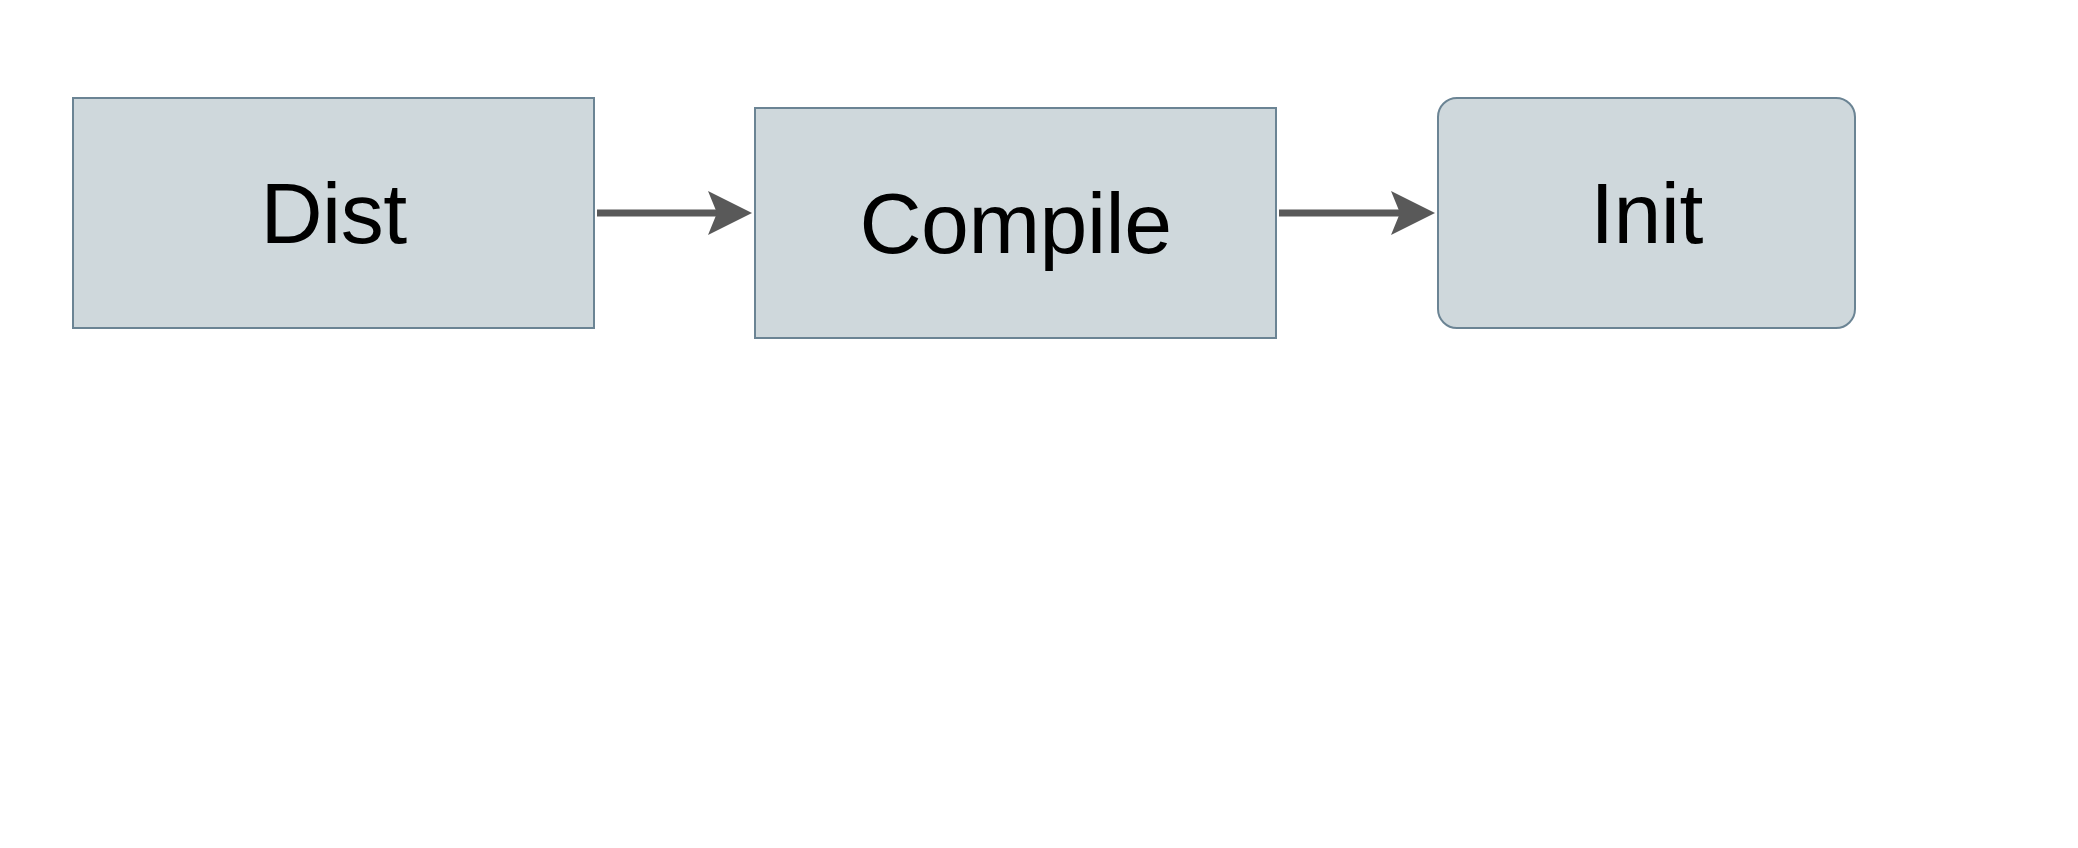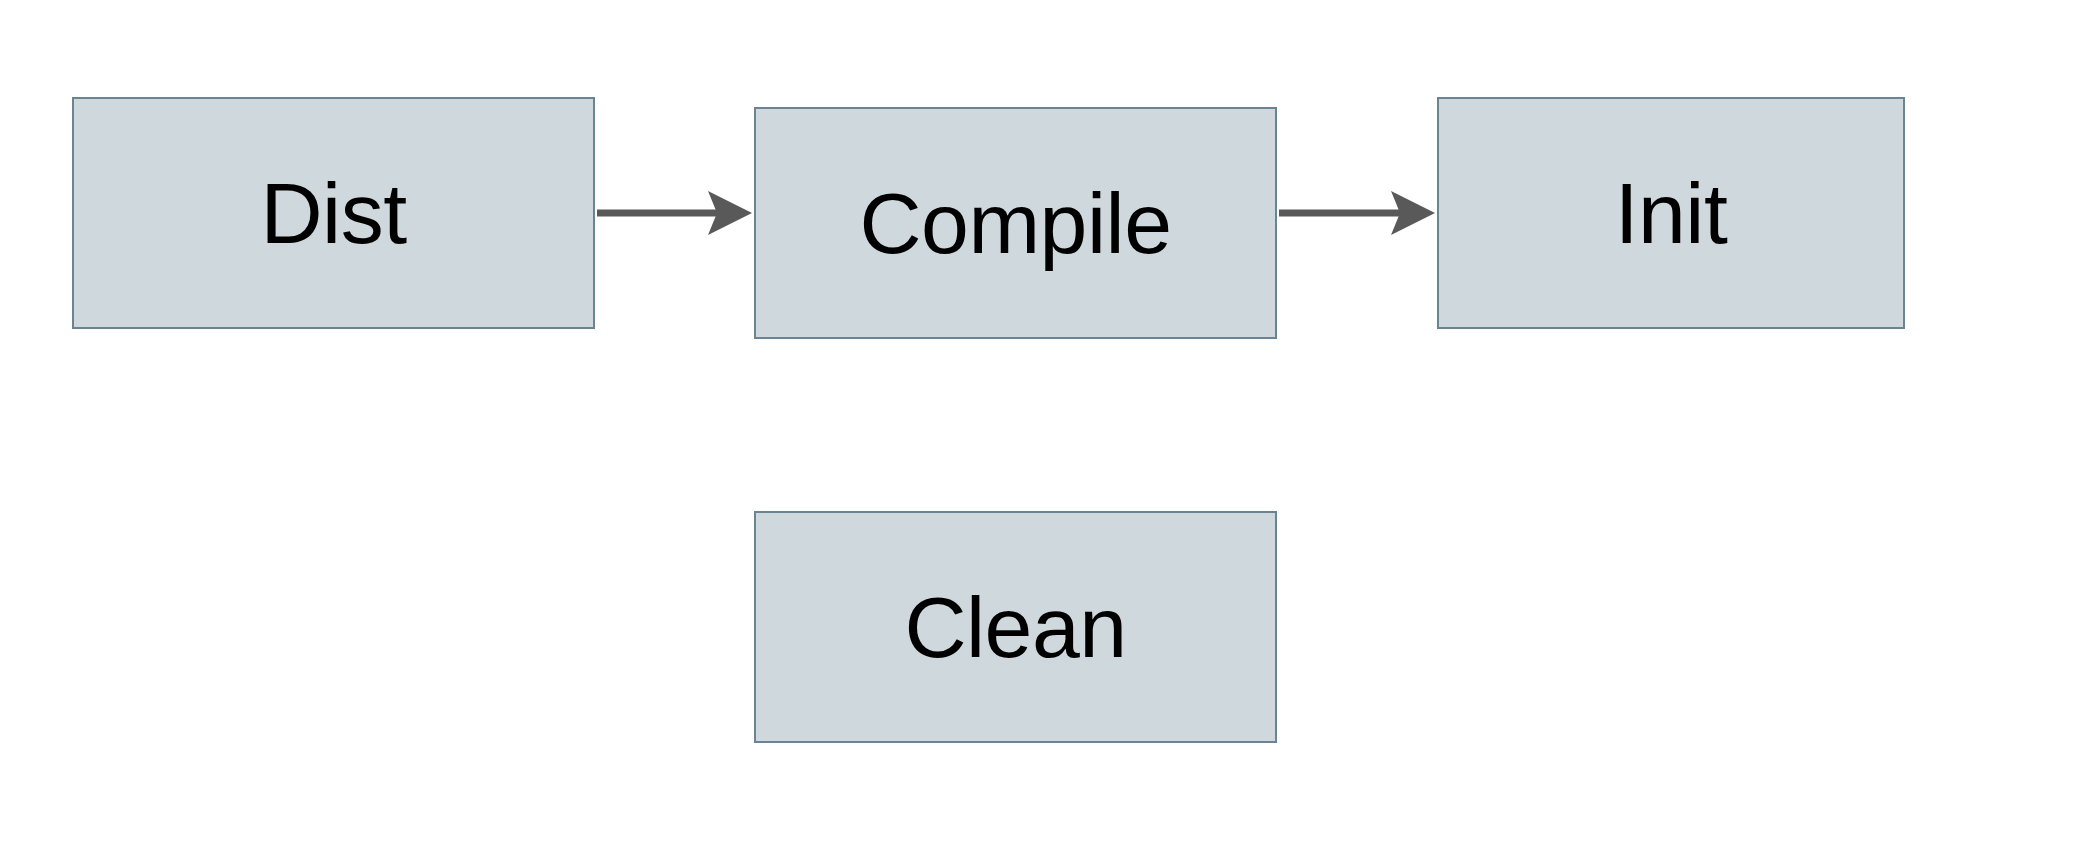--- a/index.html
+++ b/index.html
@@ -74,21 +74,18 @@
   </svg>
 
   <div class="node" style="left:72px; top:97px; width:523px; height:232px;">
     <span class="node-label">Dist</span>
   </div>
 
   <div class="node" style="left:754px; top:107px; width:523px; height:232px;">
     <span class="node-label">Compile</span>
   </div>
 
-  <div class="node" style="left:1437px; top:97px; width:468px; height:232px;">
+  <div class="node" style="left:1437px; top:97px; width:419px; height:232px;border-radius:20px;">
     <span class="node-label">Init</span>
   </div>
 
-  <div class="node" style="left:754px; top:511px; width:523px; height:232px;">
-    <span class="node-label">Clean</span>
-  </div>
 
 </div>
 
 </body></html>

